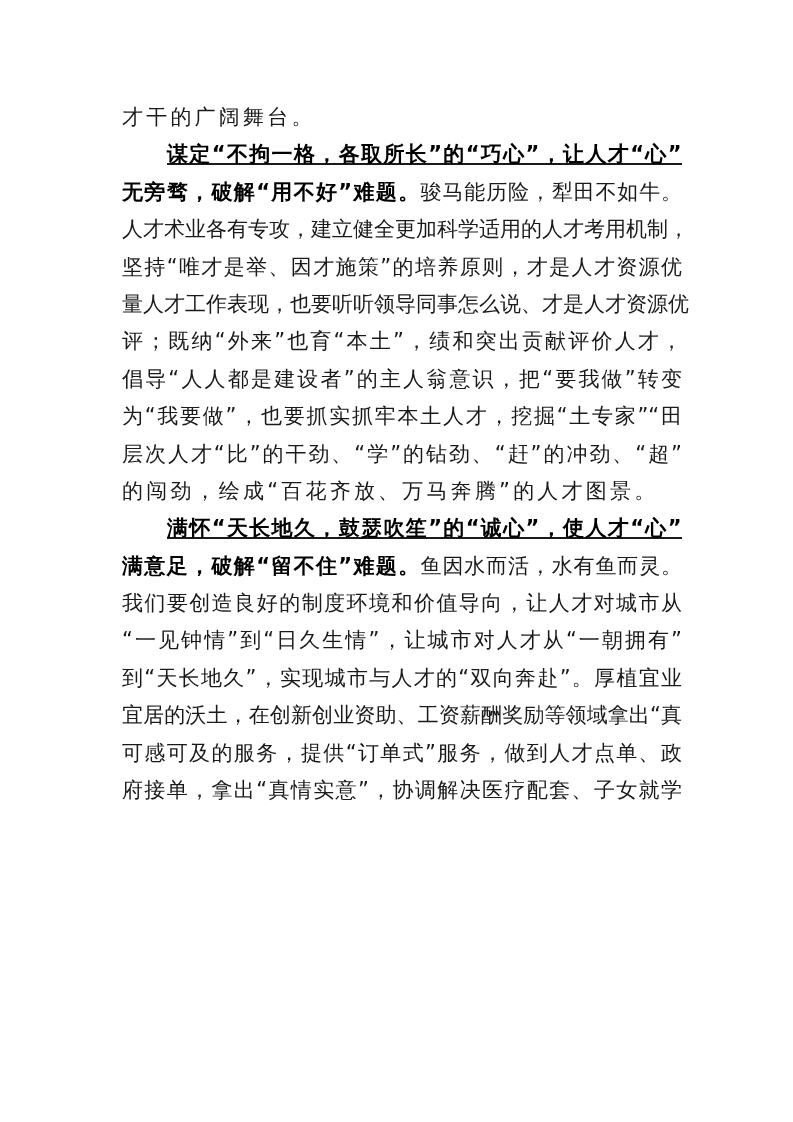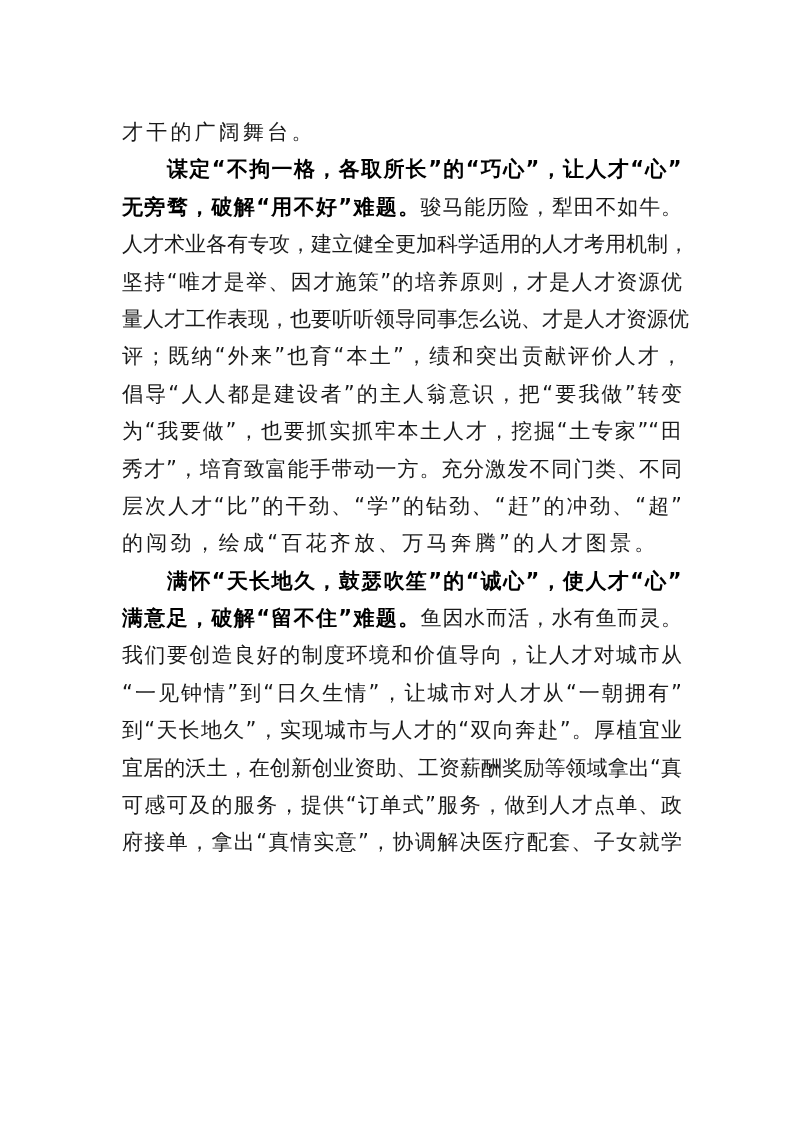--- a/index.html
+++ b/index.html
@@ -1,40 +1,39 @@
 <!DOCTYPE html>
 <html><head>
 <meta charset="utf-8">
 <style>
   html, body { margin: 0; padding: 0; background: #ffffff; }
   body { width: 793px; height: 1122px; position: relative; overflow: hidden; }
-  .page { position: absolute; left: 122px; top: 114px; width: 560px; }
+  .page { position: absolute; left: 122px; top: 99px; width: 560px; }
   .line {
     height: 37.4px; line-height: 37.4px; white-space: nowrap;
     font-family: "DejaVu Sans", sans-serif; font-size: 21px; color: #1a1a1a;
     letter-spacing: 3.2px;
   }
   .line.justify { text-align: justify; text-align-last: justify; letter-spacing: 0; }
   .bold { font-weight: bold; color: #000; letter-spacing: 0.5px; }
-  .indent { padding-left: 45px; }
+  .indent { padding-left: 45px; text-decoration: underline; }
 </style>
 </head>
 <body>
 
 <div class="page">
   <div class="line"><span>才干的广阔舞台。</span></div>
   <div class="line justify indent"><span class="bold">谋定“不拘一格，各取所长”的“巧心”，让人才“心”</span></div>
   <div class="line justify"><span class="bold">无旁骛，破解“用不好”难题。</span><span>骏马能历险，犁田不如牛。</span></div>
   <div class="line justify"><span>人才术业各有专攻，建立健全更加科学适用的人才考用机制，</span></div>
   <div class="line justify"><span>坚持“唯才是举、因才施策”的培养原则，才是人才资源优</span></div>
   <div class="line justify"><span>量人才工作表现，也要听听领导同事怎么说、才是人才资源优</span></div>
   <div class="line justify"><span>评；既纳“外来”也育“本土”，绩和突出贡献评价人才，</span></div>
   <div class="line justify"><span>倡导“人人都是建设者”的主人翁意识，把“要我做”转变</span></div>
   <div class="line justify"><span>为“我要做”，也要抓实抓牢本土人才，挖掘“土专家”“田</span></div>
-  <div class="line justify"><span>秀才”，培育致富能手带动一方。充分激发不同门类、不同</span></div>
   <div class="line justify"><span>层次人才“比”的干劲、“学”的钻劲、“赶”的冲劲、“超”</span></div>
   <div class="line"><span>的闯劲，绘成“百花齐放、万马奔腾”的人才图景。</span></div>
   <div class="line justify indent"><span class="bold">满怀“天长地久，鼓瑟吹笙”的“诚心”，使人才“心”</span></div>
   <div class="line justify"><span class="bold">满意足，破解“留不住”难题。</span><span>鱼因水而活，水有鱼而灵。</span></div>
   <div class="line justify"><span>我们要创造良好的制度环境和价值导向，让人才对城市从</span></div>
   <div class="line justify"><span>“一见钟情”到“日久生情”，让城市对人才从“一朝拥有”</span></div>
   <div class="line justify"><span>到“天长地久”，实现城市与人才的“双向奔赴”。厚植宜业</span></div>
   <div class="line justify"><span>宜居的沃土，在创新创业资助、工资薪酬奖励等领域拿出“真</span></div>
   <div class="line justify"><span>可感可及的服务，提供“订单式”服务，做到人才点单、政</span></div>
   <div class="line justify"><span>府接单，拿出“真情实意”，协调解决医疗配套、子女就学</span></div>

